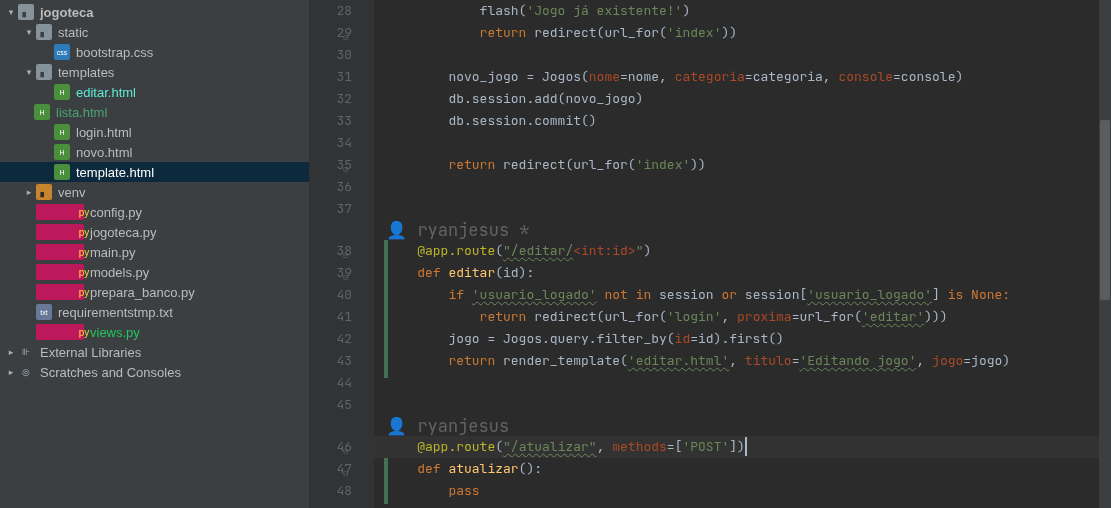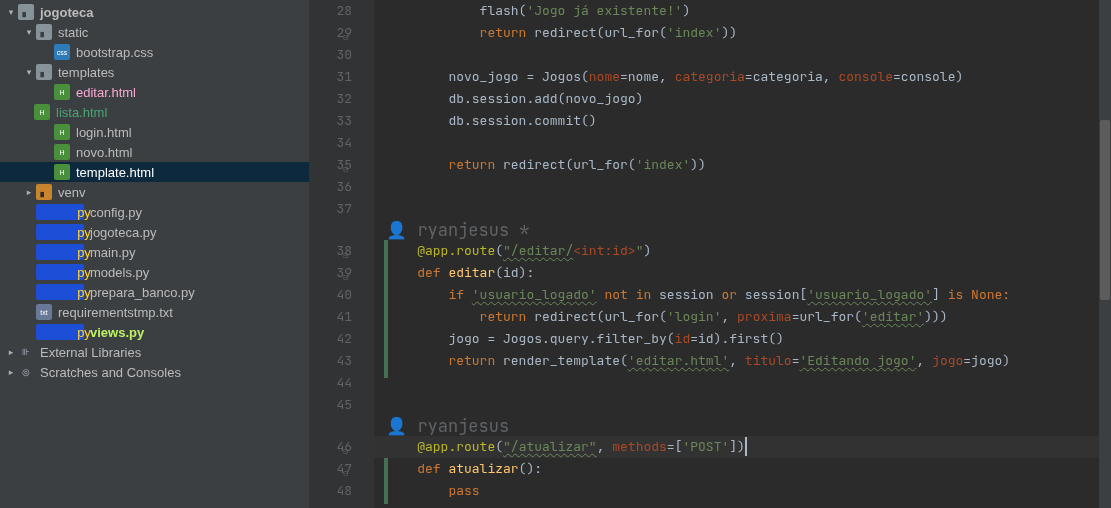--- a/index.html
+++ b/index.html
@@ -44,21 +44,21 @@
   display: inline-flex;
   align-items: center;
   justify-content: center;
   font-size: 9px;
   border-radius: 2px;
 }
 .ficon.folder { background: #87939a; color: #3c3f41; }
 .ficon.folder-e { background: #c9852e; color: #2b2b2b; }
 .ficon.html { background: #4a8f3c; color: #fff; font-size:7px;}
 .ficon.css { background: #2e7bb8; color: #fff; font-size:7px;}
-.ficon.py { background: #1d4ed8; color: #ffd43b; font-size:13px;padding-left:48px;}
+.ficon.py { background: #be185d; color: #ffd43b; font-size:10px;padding-left:48px;}
 .ficon.txt { background: #687998; color: #fff; font-size:7px;}
 .ficon.lib { color:#a9b7c6; background:transparent;}
 .tname { color: #bbbbbb; }
 .tname.bold { font-weight: bold; }
 .tpath { color: #787878; margin-left: 4px; font-size:12px;}
 .tree-row.sel-file .tname { color: #fff; }
 
 .editor {
   flex: 1;
   background: #2b2b2b;
@@ -146,21 +146,21 @@
       <span class="tname">bootstrap.css</span>
     </div>
     <div class="tree-row" style="padding-left: 24px;">
       <span class="chev">▾</span>
       <span class="ficon folder">▖</span>
       <span class="tname">templates</span>
     </div>
     <div class="tree-row" style="padding-left: 42px;">
       <span class="chev"></span>
       <span class="ficon html">H</span>
-      <span class="tname" style="color: #f9a8d4;">editar.html</span>
+      <span class="tname" style="color: #5eead4;">editar.html</span>
     </div>
     <div class="tree-row" style="padding-left: 22px;">
       <span class="chev"></span>
       <span class="ficon html">H</span>
       <span class="tname" style="color: rgb(74, 163, 115);">lista.html</span>
     </div>
     <div class="tree-row" style="padding-left: 42px;">
       <span class="chev"></span>
       <span class="ficon html">H</span>
       <span class="tname">login.html</span>
@@ -206,21 +206,21 @@
       <span class="tname">prepara_banco.py</span>
     </div>
     <div class="tree-row" style="padding-left: 24px;">
       <span class="chev"></span>
       <span class="ficon txt">txt</span>
       <span class="tname">requirementstmp.txt</span>
     </div>
     <div class="tree-row" style="padding-left: 24px;">
       <span class="chev"></span>
       <span class="ficon py">py</span>
-      <span class="tname" style="color: #bef264; font-weight: bold;">views.py</span>
+      <span class="tname" style="color: #22c55e;">views.py</span>
     </div>
     <div class="tree-row" style="padding-left: 6px;">
       <span class="chev">▸</span>
       <span class="ficon lib">⊪</span>
       <span class="tname">External Libraries</span>
     </div>
     <div class="tree-row" style="padding-left: 6px;">
       <span class="chev">▸</span>
       <span class="ficon lib">◎</span>
       <span class="tname">Scratches and Consoles</span>

